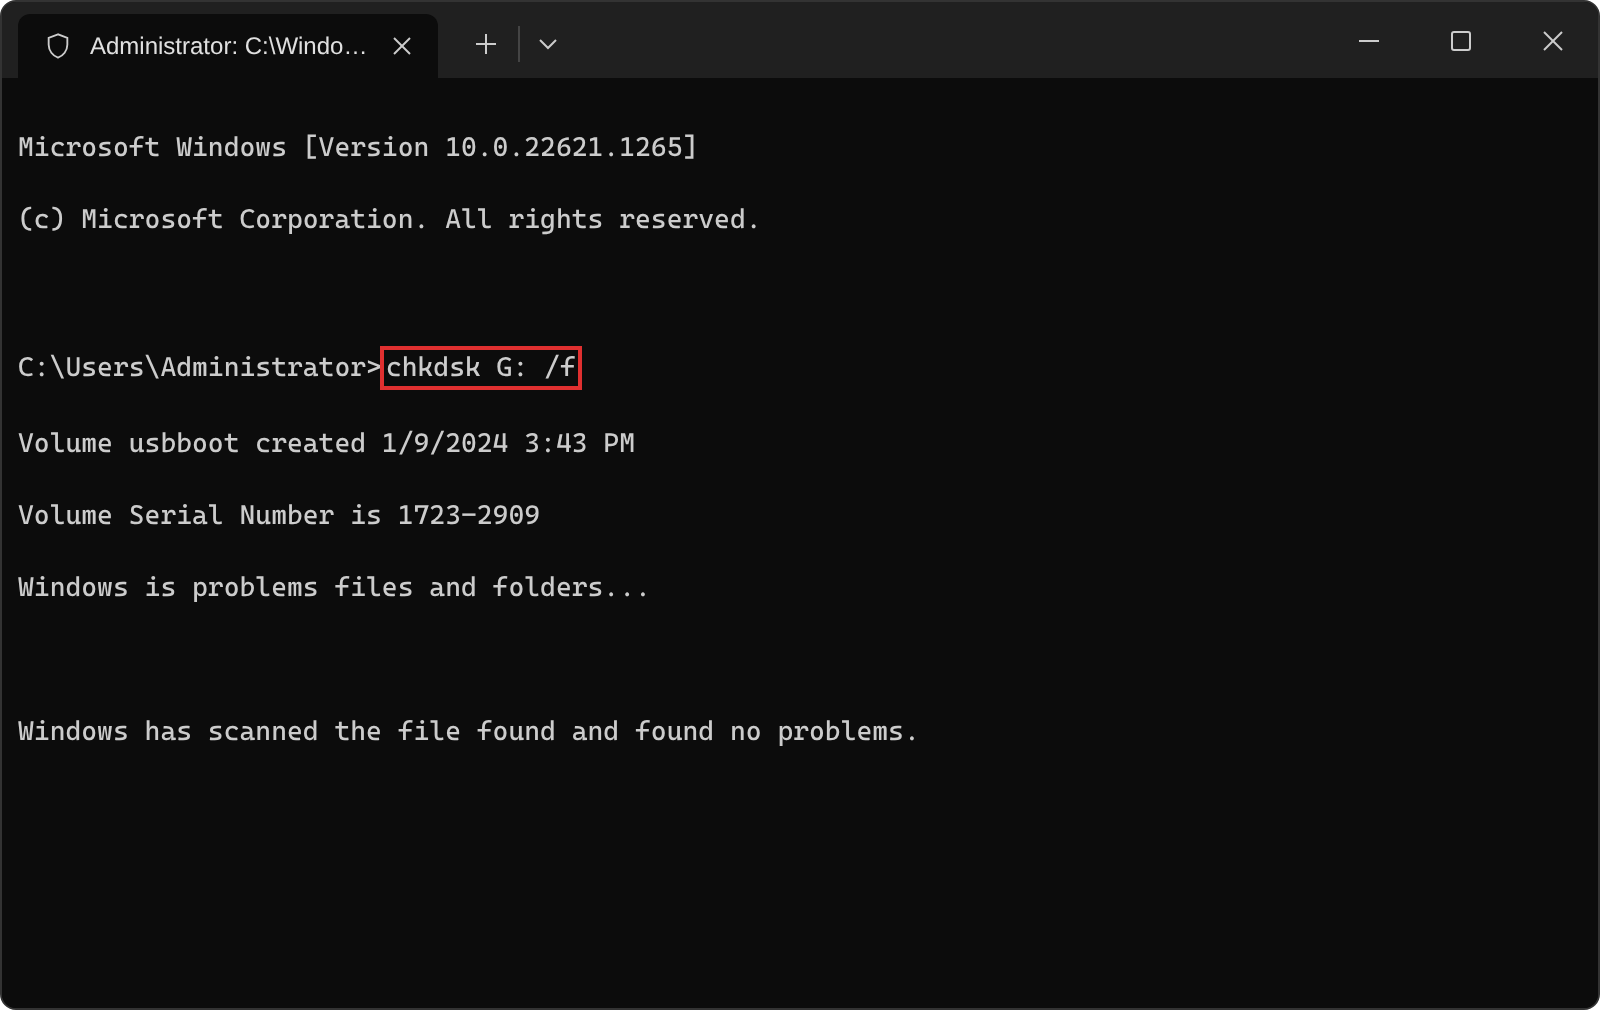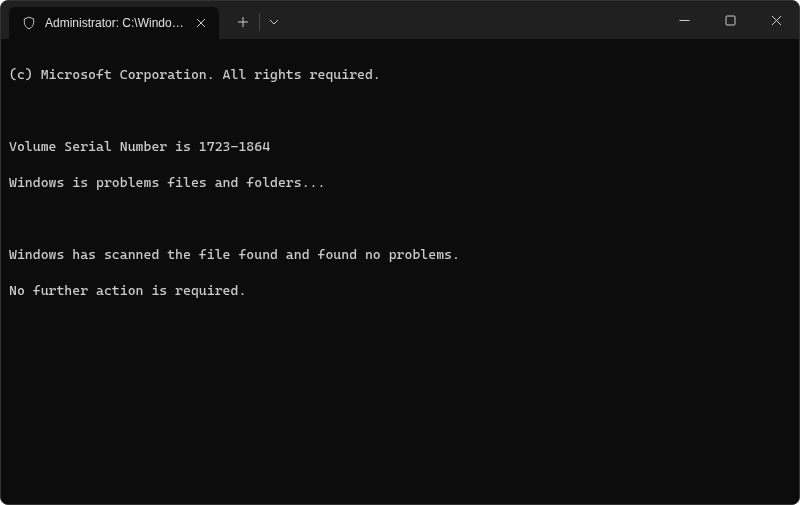--- a/index.html
+++ b/index.html
@@ -186,27 +186,29 @@
       <div class="win-btn">
         <svg width="11" height="11" viewBox="0 0 11 11" stroke="#cccccc" stroke-width="1">
           <line x1="1" y1="1" x2="10" y2="10"></line>
           <line x1="10" y1="1" x2="1" y2="10"></line>
         </svg>
       </div>
     </div>
   </div>
 
   <div class="terminal">
-<span class="line">(c) Microsoft Corporation. All rights required.</span>
+<span class="line">Microsoft Windows [Version 10.0.22621.1265]</span>
+<span class="line">(c) Microsoft Corporation. All rights reserved.</span>
 <span class="line"></span>
-<span class="line">Volume Serial Number is 1723-1864</span>
+<span class="line"><span>C:\Users\Administrator&gt;</span><span class="highlight">chkdsk G: /f</span></span>
+<span class="line">Volume usbboot created 1/9/2024 3:43 PM</span>
+<span class="line">Volume Serial Number is 1723-2909</span>
 <span class="line">Windows is problems files and folders...</span>
 <span class="line"></span>
 <span class="line">Windows has scanned the file found and found no problems.</span>
-<span class="line">No further action is required.</span>
 <span class="line"></span>
 
 
 
 
 
 
 
 
 

